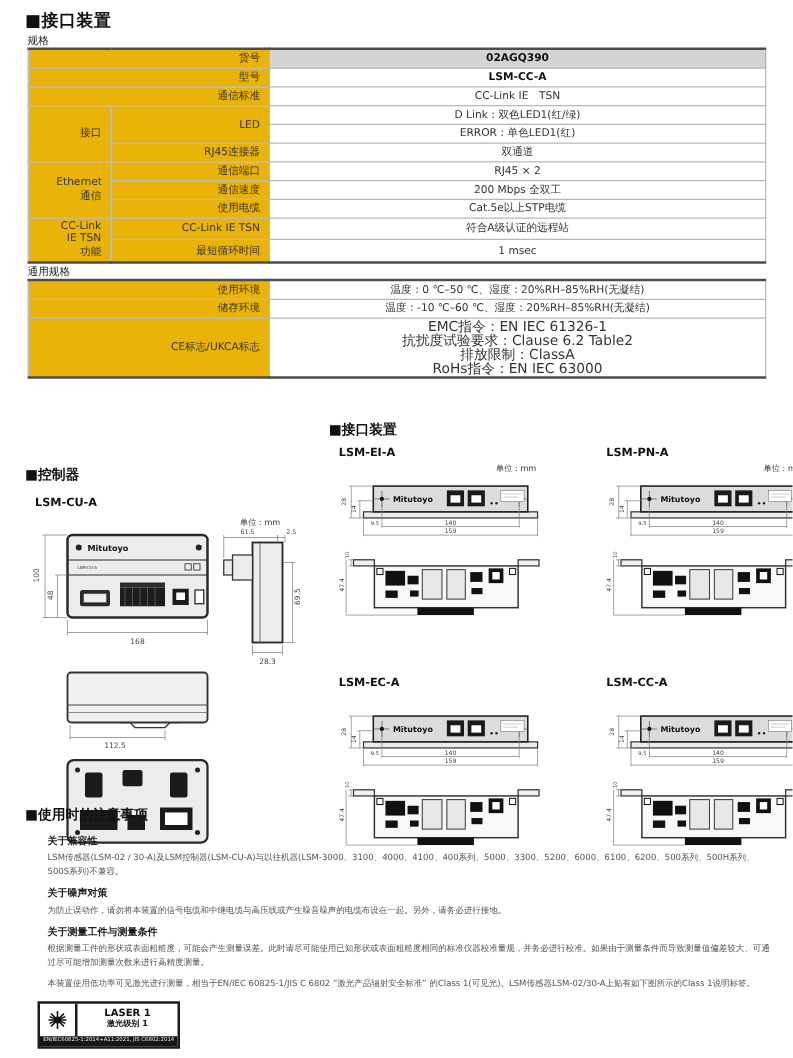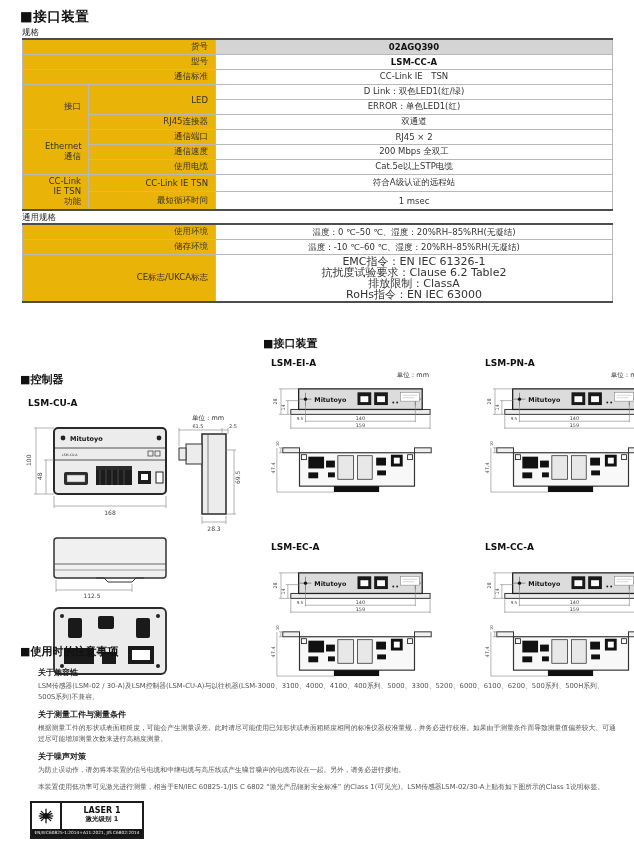--- a/index.html
+++ b/index.html
@@ -358,26 +358,26 @@
   </div>
 
   <div class="prec">
     <div class="sec2">■使用时的注意事项</div>
 
     <div class="p-item">
       <h3>关于兼容性</h3>
       <p>LSM传感器(LSM-02 / 30-A)及LSM控制器(LSM-CU-A)与以往机器(LSM-3000、3100、4000、4100、400系列、5000、3300、5200、6000、6100、6200、500系列、500H系列、500S系列)不兼容。</p>
     </div>
     <div class="p-item">
+      <h3>关于噪声对策</h3>
+      <p>为防止误动作，请勿将本装置的信号电缆和中继电缆与高压线或产生噪音噪声的电缆布设在一起。另外，请务必进行接地。</p>
+    </div>
+    <div class="p-item">
       <h3>关于测量工件与测量条件</h3>
       <p>根据测量工件的形状或表面粗糙度，可能会产生测量误差。此时请尽可能使用已知形状或表面粗糙度相同的标准仪器校准量规，并务必进行校准。如果由于测量条件而导致测量值偏差较大、可通过尽可能增加测量次数来进行高精度测量。</p>
-    </div>
-    <div class="p-item">
-      <h3>关于噪声对策</h3>
-      <p>为防止误动作，请勿将本装置的信号电缆和中继电缆与高压线或产生噪音噪声的电缆布设在一起。另外，请务必进行接地。</p>
     </div>
     <div class="p-item">
       <p>本装置使用低功率可见激光进行测量，相当于EN/IEC 60825-1/JIS C 6802 “激光产品辐射安全标准” 的Class 1(可见光)。LSM传感器LSM-02/30-A上贴有如下图所示的Class 1说明标签。</p>
     </div>
 
     <div class="laser-label">
       <div class="ll-top">
         <div class="ll-icon">
           <svg width="18" height="18" viewBox="0 0 20 20">
             <g stroke="#111" stroke-width="1.4">

